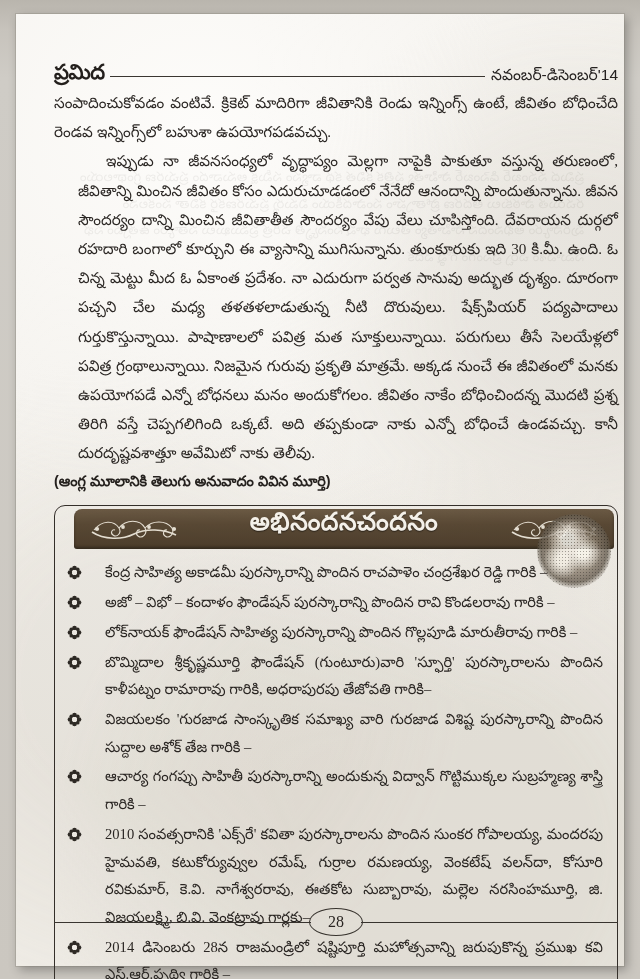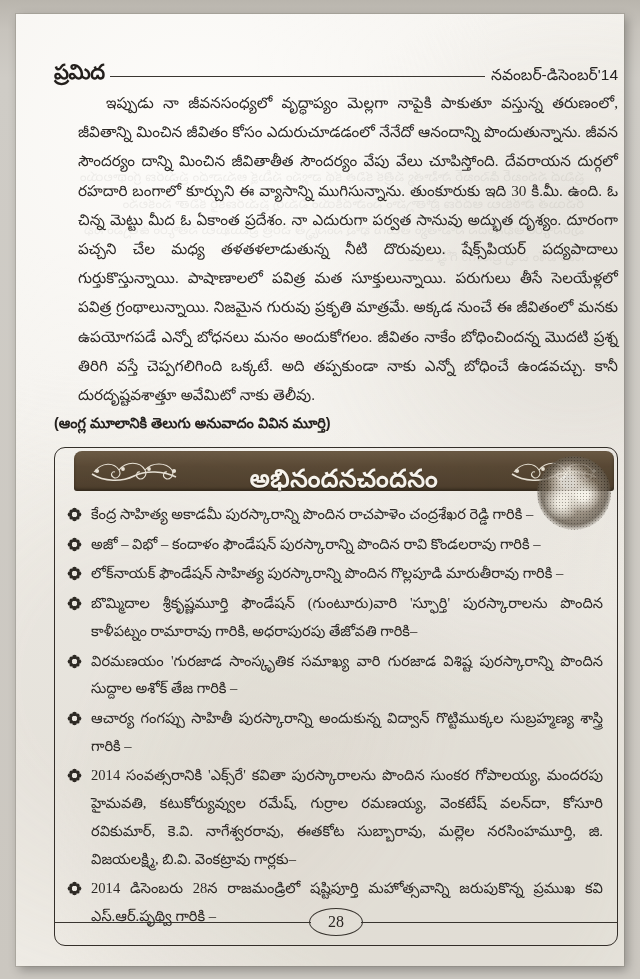--- a/index.html
+++ b/index.html
@@ -152,21 +152,21 @@
   }
 
   .banner {
     position: relative;
     height: 40px;
     margin: 3px 3px 0 19px;
     border-radius: 8px 8px 3px 3px;
     background:
       linear-gradient(180deg, #6d5c46 0%, #5b4a36 38%, #4e3f2d 100%);
     display: flex;
-    align-items: flex-end;
+    align-items: flex-start;
     justify-content: center;
     box-shadow: inset 0 -2px 3px rgba(0,0,0,0.35);
   }
   .banner-title {
     font-family: "Liberation Sans", "DejaVu Sans", sans-serif;
     font-size: 25px;
     font-weight: 700;
     color: #fbf8f2;
     letter-spacing: 0.5px;
     text-shadow: 0 1px 1px rgba(0,0,0,0.5);
@@ -185,21 +185,21 @@
 
   .award-list {
     list-style: none;
     margin: 0;
     padding: 10px 14px 12px 12px;
   }
   .award-list li {
     position: relative;
     display: flex;
     align-items: flex-start;
-    gap: 9px;
+    gap: 23px;
     margin-bottom: 2px;
   }
   .bullet {
     flex: 0 0 auto;
     width: 15px;
     height: 15px;
     margin-top: 6px;
   }
   .award-text {
     flex: 1 1 auto;
@@ -286,20 +286,21 @@
 
     <div class="content">
 
       <div class="masthead">
         <div class="masthead-title">ప్రమిద</div>
         <div class="masthead-rule"></div>
         <div class="masthead-date">నవంబర్-డిసెంబర్'14</div>
       </div>
 
       <div class="article">
+        <p>సంపాదించుకోవడం వంటివే. క్రికెట్ మాదిరిగా జీవితానికి రెండు ఇన్నింగ్స్ ఉంటే, జీవితం బోధించేది రెండవ ఇన్నింగ్స్‌లో బహుశా ఉపయోగపడవచ్చు.</p>
         <p class="indent">ఇప్పుడు నా జీవనసంధ్యలో వృద్ధాప్యం మెల్లగా నాపైకి పాకుతూ వస్తున్న తరుణంలో, జీవితాన్ని మించిన జీవితం కోసం ఎదురుచూడడంలో నేనేదో ఆనందాన్ని పొందుతున్నాను. జీవన సౌందర్యం దాన్ని మించిన జీవితాతీత సౌందర్యం వేపు వేలు చూపిస్తోంది. దేవరాయన దుర్గలో రహదారి బంగాలో కూర్చుని ఈ వ్యాసాన్ని ముగిసున్నాను. తుంకూరుకు ఇది 30 కి.మీ. ఉంది. ఓ చిన్న మెట్టు మీద ఓ ఏకాంత ప్రదేశం. నా ఎదురుగా పర్వత సానువు అద్భుత దృశ్యం. దూరంగా పచ్చని చేల మధ్య తళతళలాడుతున్న నీటి దొరువులు. షేక్స్‌పియర్ పద్యపాదాలు గుర్తుకొస్తున్నాయి. పాషాణాలలో పవిత్ర మత సూక్తులున్నాయి. పరుగులు తీసే సెలయేళ్లలో పవిత్ర గ్రంథాలున్నాయి. నిజమైన గురువు ప్రకృతి మాత్రమే. అక్కడ నుంచే ఈ జీవితంలో మనకు ఉపయోగపడే ఎన్నో బోధనలు మనం అందుకోగలం. జీవితం నాకేం బోధించిందన్న మొదటి ప్రశ్న తిరిగి వస్తే చెప్పగలిగింది ఒక్కటే. అది తప్పకుండా నాకు ఎన్నో బోధించే ఉండవచ్చు. కానీ దురదృష్టవశాత్తూ అవేమిటో నాకు తెలీవు.</p>
         <div class="credit">(ఆంగ్ల మూలానికి తెలుగు అనువాదం వివిన మూర్తి)</div>
       </div>
 
       <div class="award-box">
 
         <div class="banner">
           <svg class="flourish left" viewBox="0 0 92 26">
             <g fill="#f4efe4" stroke="#f4efe4" stroke-width="1.1" fill-rule="evenodd">
               <path d="M6 14 C14 4, 26 4, 31 12 C34 17, 29 22, 25 19 C22 17, 24 13, 27 14" fill="none"></path>
@@ -403,21 +404,21 @@
                   <circle cx="8" cy="12.8" r="2.5"></circle>
                 <circle cx="3.2" cy="8" r="2.5"></circle>
                   <circle cx="12.8" cy="8" r="2.5"></circle>
                 <circle cx="4.6" cy="4.6" r="2"></circle>
                   <circle cx="11.4" cy="4.6" r="2"></circle>
                 <circle cx="4.6" cy="11.4" r="2"></circle>
                   <circle cx="11.4" cy="11.4" r="2"></circle>
               </g>
               <circle cx="8" cy="8" r="2.6" fill="#f4f1ec"></circle>
             </svg>
-            <div class="award-text">విరమణయం 'గురజాడ సాంస్కృతిక సమాఖ్య వారి గురజాడ విశిష్ట పురస్కారాన్ని పొందిన సుద్దాల అశోక్ తేజ గారికి –</div>
+            <div class="award-text">విజయలకం 'గురజాడ సాంస్కృతిక సమాఖ్య వారి గురజాడ విశిష్ట పురస్కారాన్ని పొందిన సుద్దాల అశోక్ తేజ గారికి –</div>
           </li>
           <li>
             <svg class="bullet" viewBox="0 0 16 16">
               <g fill="#2f2b26">
                 <circle cx="8" cy="3.2" r="2.5"></circle>
                   <circle cx="8" cy="12.8" r="2.5"></circle>
                 <circle cx="3.2" cy="8" r="2.5"></circle>
                   <circle cx="12.8" cy="8" r="2.5"></circle>
                 <circle cx="4.6" cy="4.6" r="2"></circle>
                   <circle cx="11.4" cy="4.6" r="2"></circle>
@@ -435,21 +436,21 @@
                   <circle cx="8" cy="12.8" r="2.5"></circle>
                 <circle cx="3.2" cy="8" r="2.5"></circle>
                   <circle cx="12.8" cy="8" r="2.5"></circle>
                 <circle cx="4.6" cy="4.6" r="2"></circle>
                   <circle cx="11.4" cy="4.6" r="2"></circle>
                 <circle cx="4.6" cy="11.4" r="2"></circle>
                   <circle cx="11.4" cy="11.4" r="2"></circle>
               </g>
               <circle cx="8" cy="8" r="2.6" fill="#f4f1ec"></circle>
             </svg>
-            <div class="award-text">2014 సంవత్సరానికి 'ఎక్స్‌రే' కవితా పురస్కారాలను పొందిన సుంకర గోపాలయ్య, మందరపు హైమవతి, కటుకోర్యువ్వుల రమేష్, గుర్రాల రమణయ్య, వెంకటేష్ వలన్‌దా, కోసూరి రవికుమార్, కె.వి. నాగేశ్వరరావు, ఈతకోట సుబ్బారావు, మల్లెల నరసింహమూర్తి, జి. విజయలక్ష్మి, బి.వి. వెంకట్రావు గార్లకు–</div>
+            <div class="award-text">2010 సంవత్సరానికి 'ఎక్స్‌రే' కవితా పురస్కారాలను పొందిన సుంకర గోపాలయ్య, మందరపు హైమవతి, కటుకోర్యువ్వుల రమేష్, గుర్రాల రమణయ్య, వెంకటేష్ వలన్‌దా, కోసూరి రవికుమార్, కె.వి. నాగేశ్వరరావు, ఈతకోట సుబ్బారావు, మల్లెల నరసింహమూర్తి, జి. విజయలక్ష్మి, బి.వి. వెంకట్రావు గార్లకు–</div>
           </li>
           <li>
             <svg class="bullet" viewBox="0 0 16 16">
               <g fill="#2f2b26">
                 <circle cx="8" cy="3.2" r="2.5"></circle>
                   <circle cx="8" cy="12.8" r="2.5"></circle>
                 <circle cx="3.2" cy="8" r="2.5"></circle>
                   <circle cx="12.8" cy="8" r="2.5"></circle>
                 <circle cx="4.6" cy="4.6" r="2"></circle>
                   <circle cx="11.4" cy="4.6" r="2"></circle>

